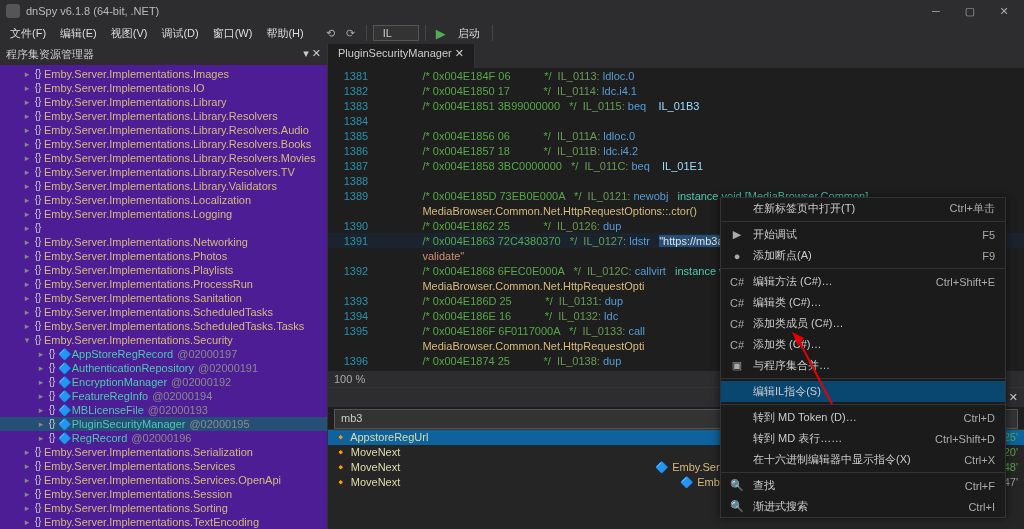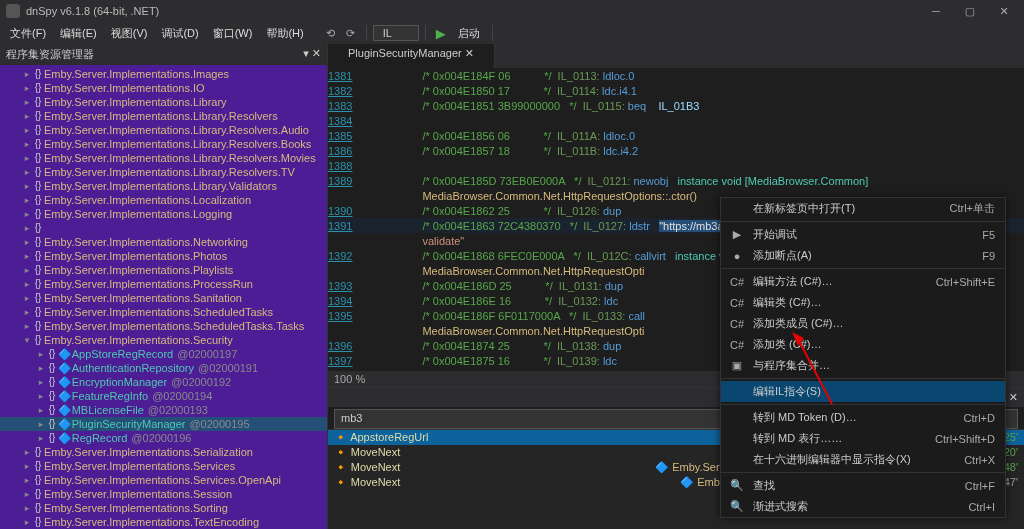--- a/index.html
+++ b/index.html
@@ -24,24 +24,24 @@
 .br { color:#ccc; font-size:10px; width:12px; text-align:center; }
 .clico { color:#d0a030; }
 .txt-ns { color:#d7ba7d; }
 .txt-cl { color:#4ec9b0; }
 .txt-token { color:#8a8a8a; margin-left:4px; }
 .tree .sel { background:#264f78; }
 .logo { width:14px; height:14px; display:inline-block; border-radius:3px; background:#555; }
 
 .right { flex:1; display:flex; flex-direction:column; background:#1e1e1e; }
 .tabstrip { height:24px; background:#2d2d30; display:flex; }
-.tab { background:#1e1e1e; padding:3px 20px; color:#ccc; border-right:1px solid #333; }
+.tab { background:#1e1e1e; padding:3px 10px; color:#ccc; border-right:1px solid #333; }
 .code { flex:1; font-family:Consolas,monospace; font-size:11.5px; position:relative; overflow:hidden; background:#1e1e1e; }
 .row { display:flex; height:15px; align-items:center; }
-.gut { width:70px; text-align:left; padding-right:14px; color:#2b91af;text-decoration:underline; }
+.gut { width:70px; text-align:center; padding-right:14px; color:#2b91af; }
 .src { white-space:pre; }
 .com { color:#57a64a; }
 .iladdr { color:#6a9955; }
 .ilop { color:#569cd6; }
 .illb { color:#9cdcfe; }
 .str { color:#ce9178; }
 .typ { color:#4ec9b0; }
 .ns { color:#d7ba7d; }
 .hl { background:#264f78; color:#e0e0e0; }
 
@@ -313,20 +313,24 @@
         </div>
         <div class="row ">
           <div class="gut">1385</div>
           <div class="src">        <span class="com">/* 0x004E1856 06           */</span>  <span class="iladdr">IL_011A:</span> <span class="ilop">ldloc.0</span></div>
         </div>
         <div class="row ">
           <div class="gut">1386</div>
           <div class="src">        <span class="com">/* 0x004E1857 18           */</span>  <span class="iladdr">IL_011B:</span> <span class="ilop">ldc.i4.2</span></div>
         </div>
         <div class="row ">
+          <div class="gut">1387</div>
+          <div class="src">        <span class="com">/* 0x004E1858 3BC0000000   */</span>  <span class="iladdr">IL_011C:</span> <span class="ilop">beq</span>    <span class="illb">IL_01E1</span></div>
+        </div>
+        <div class="row ">
           <div class="gut">1388</div>
           <div class="src"></div>
         </div>
         <div class="row ">
           <div class="gut">1389</div>
           <div class="src">        <span class="com">/* 0x004E185D 73EB0E000A   */</span>  <span class="iladdr">IL_0121:</span> <span class="ilop">newobj</span>   <span class="typ">instance void [MediaBrowser.Common]</span></div>
         </div>
         <div class="row ">
           <div class="gut"></div>
           <div class="src">        <span class="ns">MediaBrowser.Common.Net.HttpRequestOptions::.ctor()</span></div>

